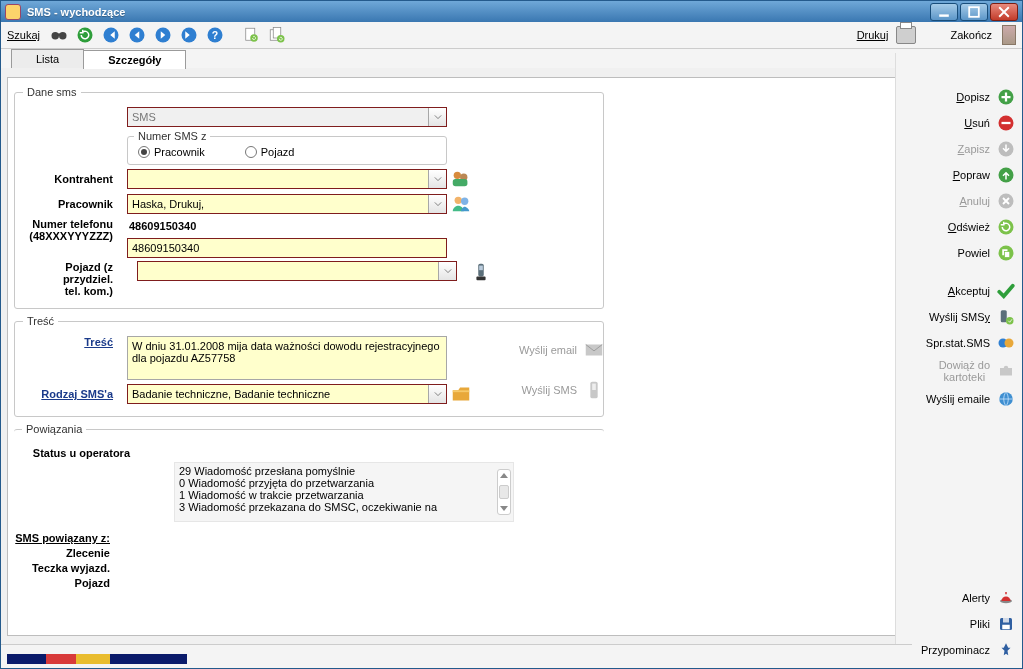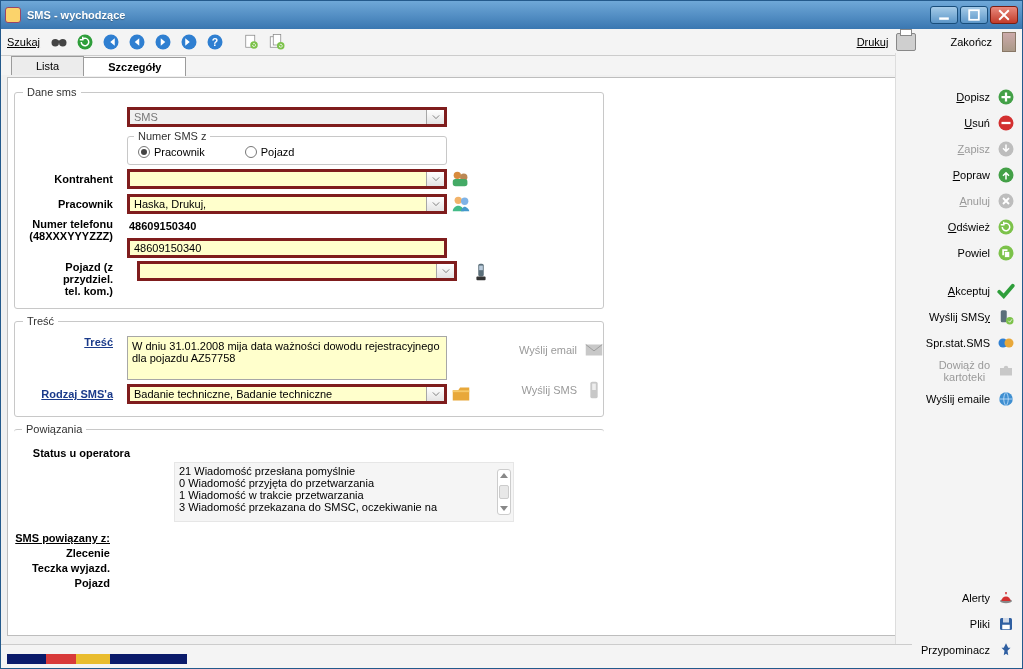--- a/index.html
+++ b/index.html
@@ -1,21 +1,21 @@
 <!DOCTYPE html>
 <html><head>
 <meta charset="utf-8">
 <style>
   * { box-sizing: border-box; }
   html, body { margin:0; padding:0; font-family: Tahoma, Verdana, sans-serif; font-size:11px; color:#000; }
   body { background:#2f6ea5; width:1023px; height:669px; position:relative; }
 
   
   .window { position:absolute; inset:0; background:#f0f0f0; border:1px solid #245a8c; }
-  .titlebar { height:28px; background:linear-gradient(#6fa8d8,#3a77b1); color:#fff; display:flex; align-items:center; padding:0 4px;justify-content:space-between; }
+  .titlebar { height:21px; background:linear-gradient(#6fa8d8,#3a77b1); color:#fff; display:flex; align-items:center; padding:0 4px;justify-content:space-between; }
   .titlebar .ticon { width:16px; height:16px; margin-right:6px; background:#fbd36b; border:1px solid #946; border-radius:3px; }
   .titlebar .wtitle { flex:1; font-weight:bold; text-shadow:0 1px 1px rgba(0,0,0,.3); }
   .winbtns { display:flex; gap:2px; }
   .winbtn { width:28px; height:18px; border:1px solid #184d7a; border-radius:3px; background:linear-gradient(#a5cbe8,#5c96c8); color:#fff; display:flex; align-items:center; justify-content:center; font-weight:bold; font-size:11px; cursor:pointer;}
   .winbtn.close { background:linear-gradient(#e98a7d,#c23b2a); border-color:#7a1d12;}
   .winbtn svg{width:12px;height:12px;}
 
   
   .toolbar { display:flex; align-items:center; padding:2px 6px; gap:4px; background:#f4f4f4; border-bottom:1px solid #ccc;}
   .toolbar .tlabel { margin-right:4px; text-decoration:underline; text-decoration-style:solid; }
@@ -36,21 +36,21 @@
   .content { position:absolute; top:76px; left:6px; right:110px; bottom:32px; background:#fff; border:1px solid #bdbdbd; padding:8px 6px; overflow:hidden;}
   .content .inner{ position:relative; width:590px; }
 
   fieldset{ border:1px solid #c8c8c8; border-radius:3px; margin:0 0 6px 0; padding:6px 8px 8px 8px;}
   fieldset>legend{ padding:0 4px; color:#333; }
 
   .row { display:flex; align-items:center; margin:3px 0; }
   .lbl { width:104px; text-align:right; padding-right:14px; color:#000;font-weight:bold;}
   .lbl.link { color:#1a3a8a; text-decoration:underline; cursor:pointer;}
   .field { flex:0 0 320px; }
-  .inp { height:20px; width:100%; border:3px solid #7f1d1d; background:#ffffcc; padding:1px 4px; display:flex; align-items:center;}
+  .inp { height:20px; width:100%; border:1px solid #7f1d1d; background:#ffffcc; padding:1px 4px; display:flex; align-items:center;}
   .inp.ro { background:#fff;}
   .inp.withdd { display:flex; padding:0;}
   .inp.withdd .txt{ flex:1; padding:1px 4px; display:flex; align-items:center; overflow:hidden; white-space:nowrap;}
   .ddbtn{ width:18px; height:100%; border-left:1px solid #a7a7a7; background:linear-gradient(#fff,#e4e4e4); display:flex; align-items:center; justify-content:center; cursor:pointer;}
   .ddbtn svg{width:8px;height:8px;}
   .iconslot{ width:28px; display:flex; justify-content:center; }
   .iconslot svg, .iconslot .ico{width:22px;height:22px;}
 
   .radio-wrap{display:flex; gap:40px; align-items:center; padding:2px 4px;}
   .radio-wrap label{display:flex; align-items:center; gap:4px;}
@@ -361,21 +361,21 @@
     </fieldset>
 
     <fieldset style="border-bottom:none;border-left:none;border-right:none;padding-bottom:0;">
       <legend>Powiązania</legend>
     </fieldset>
 
     <div class="row" style="align-items:flex-start;">
       <div class="lbl" style="width:130px;">Status u operatora</div>
     </div>
     <div class="status-list">
-      <div class="line pre">21 Wiadomość przesłana pomyślnie</div>
+      <div class="line pre">29 Wiadomość przesłana pomyślnie</div>
       <div class="line pre">0 Wiadomość przyjęta do przetwarzania</div>
       <div class="line pre">1 Wiadomość w trakcie przetwarzania</div>
       <div class="line pre">3 Wiadomość przekazana do SMSC, oczekiwanie na</div>
       <div class="scroll-thumb">
         <div class="tri up"></div>
         <div class="th"></div>
         <div class="tri dn"></div>
       </div>
     </div>
 

